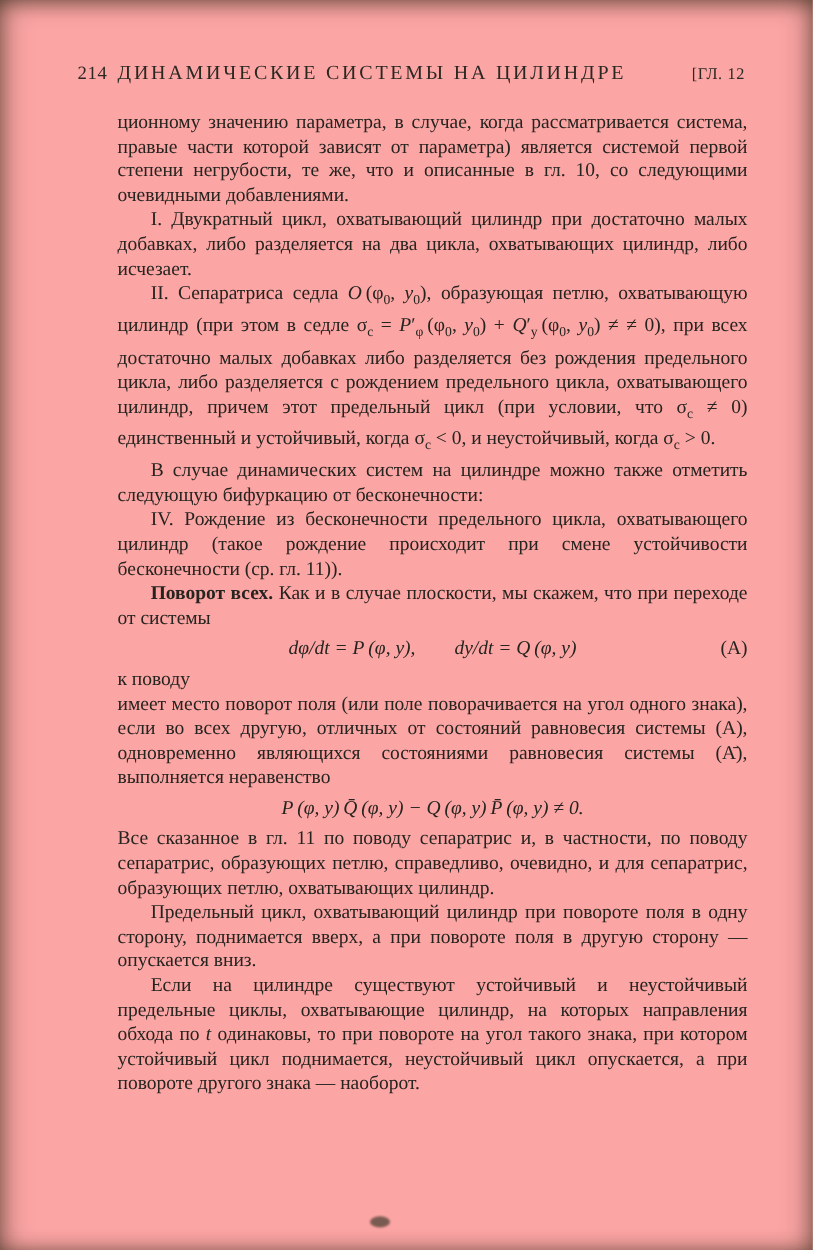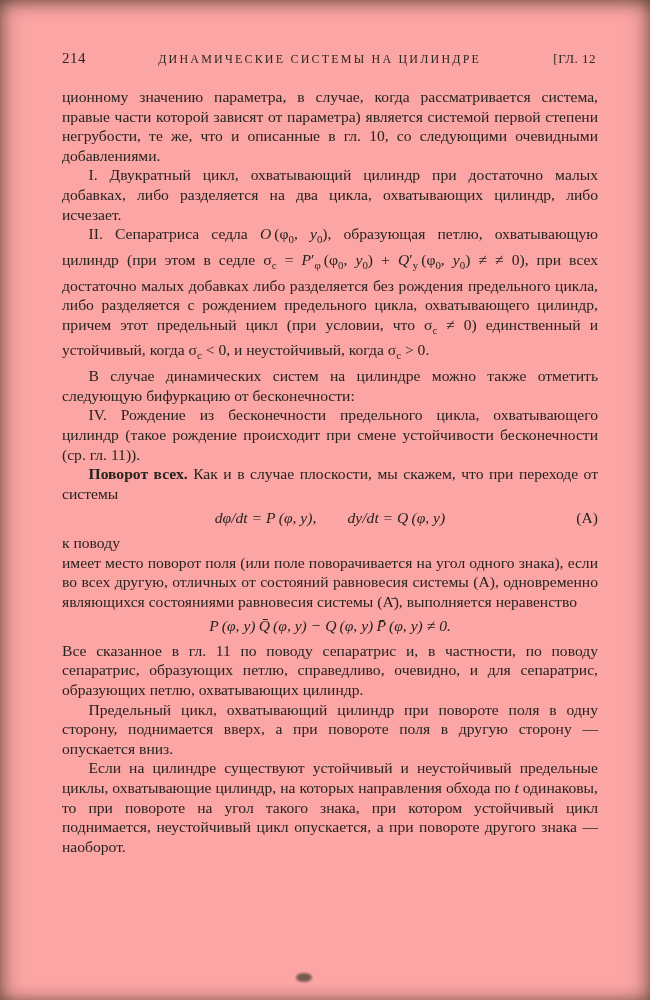--- a/index.html
+++ b/index.html
@@ -27,33 +27,33 @@
   .header {
     display: flex;
     justify-content: space-between;
     align-items: baseline;
     padding: 50px 54px 0 62px;
     color: #2b2822;
   }
   .page-num { font-size: 15px; letter-spacing: 0.5px; }
   .running-title {
     flex: 1;
-    text-align: center;
-    font-size: 12px;
+    font-size: 16px;
     letter-spacing: 2.2px;
     padding: 0 8px;
     white-space: nowrap;
   }
   .chapter-ref { font-size: 13px; letter-spacing: 0.5px; }
   .body-col {
     padding: 20px 52px 0 62px;
     font-size: 15.6px;
     line-height: 19.6px;
     text-align: justify;
     color: #26241f;
+    margin-left: 32px;
   }
   p.para { margin: 0; }
   p.indent { text-indent: 1.7em; }
   .eq-row {
     position: relative;
     text-align: center;
     margin: 5px 0;
     font-style: italic;
   }
   .eq-row .eq-label {

